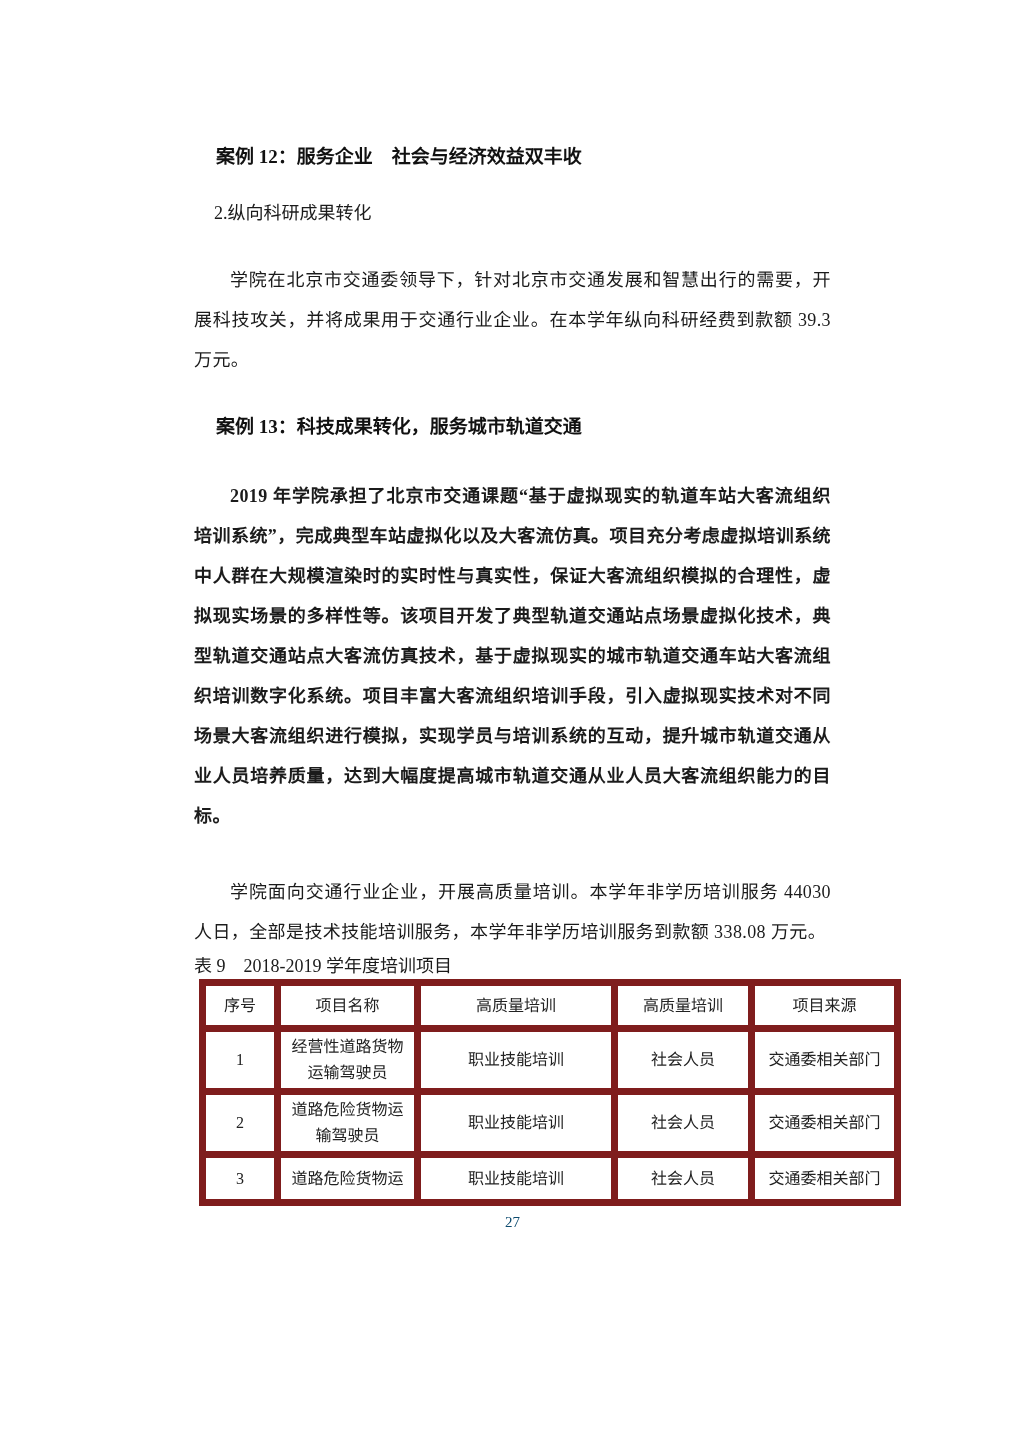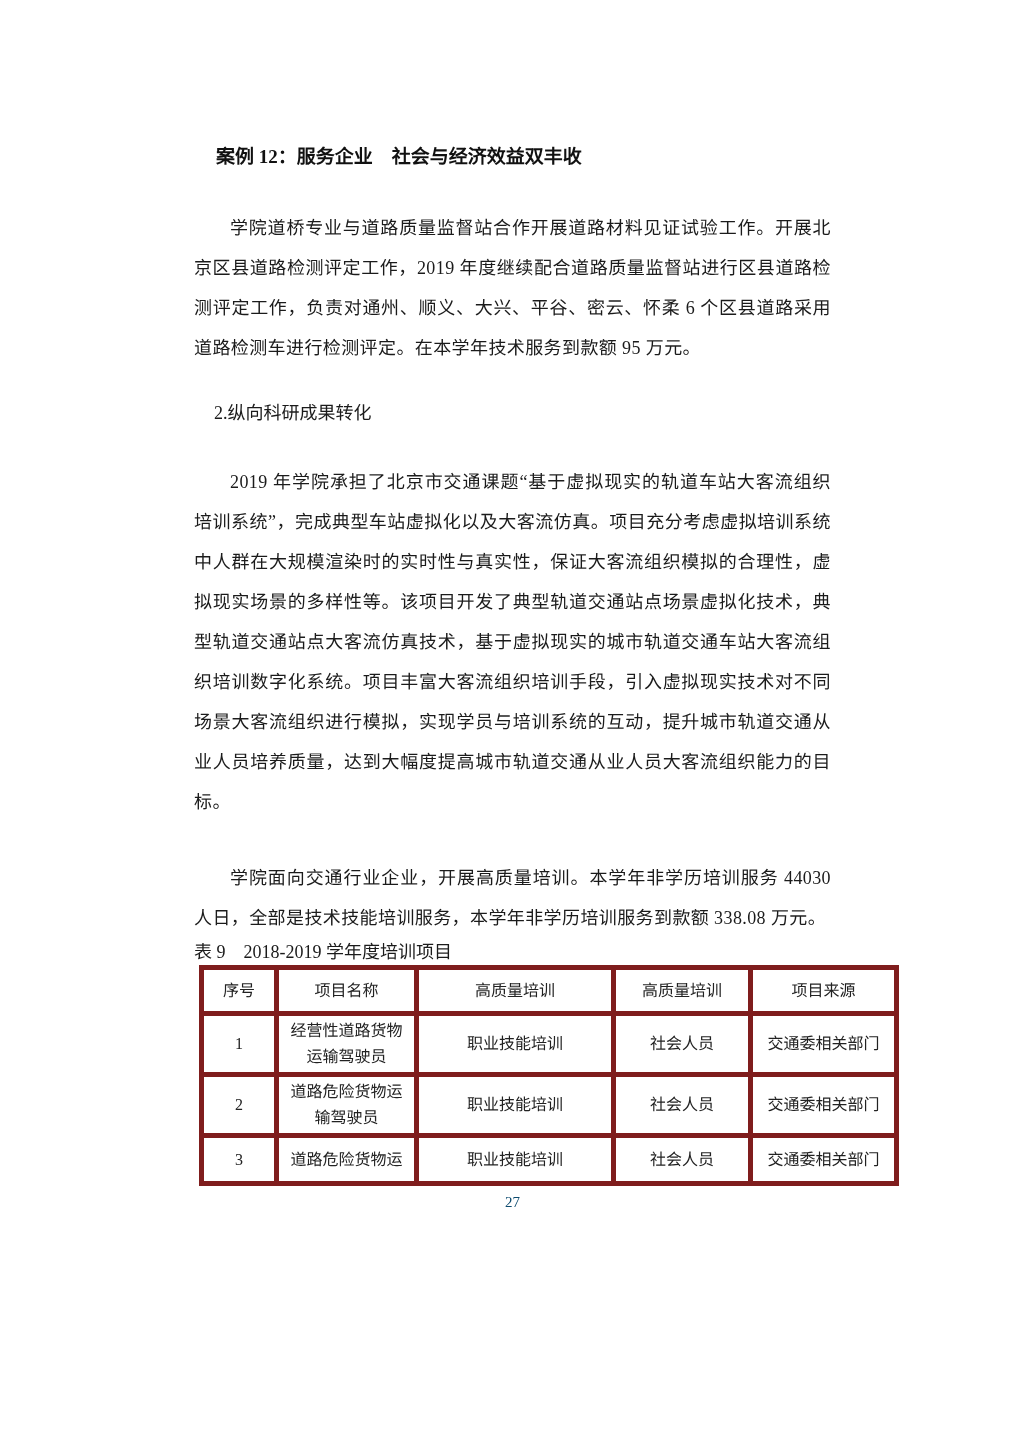--- a/index.html
+++ b/index.html
@@ -37,21 +37,21 @@
   .para {
     font-size: 18px;
     line-height: 40px;
     text-align: justify;
     text-indent: 2em;
     margin: 0;
     letter-spacing: 0.4px;
   }
   .mt-first { margin-top: 40px; }
   .mt-para  { margin-top: 36px; }
-  .mt-para3 { margin-top: 38px; }
+  .mt-para3 { margin-top: 38px; font-weight: bold; }
   .mt-h13   { margin-top: 36px; }
   .mt-h3    { margin-top: 32px; }
   .caption {
     margin-top: 2px;
     text-align: left;
     font-size: 18px;
     line-height: 24px;
     white-space: pre;
   }
   table.train-table {
@@ -62,21 +62,21 @@
     margin-top: 1px;
     font-size: 16px;
   }
   table.train-table col.c1 { width: 75px; }
   table.train-table col.c2 { width: 140px; }
   table.train-table col.c3 { width: 197px; }
   table.train-table col.c4 { width: 137px; }
   table.train-table col.c5 { width: 146px; }
   table.train-table th,
   table.train-table td {
-    border: 5px solid #7f1d1d;
+    border: 7px solid #7f1d1d;
     text-align: center;
     vertical-align: middle;
     font-weight: normal;
     padding: 2px 8px;
     line-height: 26px;
     color: #222222;
     box-sizing: border-box;
   }
   table.train-table thead th { height: 46px; }
   table.train-table tbody td { height: 48px; }
@@ -88,25 +88,26 @@
     color: #0c4a6e;
   }
 </style>
 </head>
 <body>
 
 <div class="page">
 
   <h2 class="h-case">案例 12：服务企业　社会与经济效益双丰收</h2>
 
-  <p class="para mt-first">学院道桥专业与道路质量监督站合作开展道路材料见证试验工作。开展北京区县道路检测评定工作，2019 年度继续配合道路质量监督站进行区县道路检测评定工作，负责对通州、顺义、大兴、平谷、密云、怀柔 6 个区县道路采用道路检测车进行检测评定。在本学年技术服务到款额 95 万元。</p>
 
   <h3 class="h-num">2.纵向科研成果转化</h3>
 
+  <p class="para mt-para">学院在北京市交通委领导下，针对北京市交通发展和智慧出行的需要，开展科技攻关，并将成果用于交通行业企业。在本学年纵向科研经费到款额 39.3 万元。</p>
 
+  <h2 class="h-case mt-h13">案例 13：科技成果转化，服务城市轨道交通</h2>
 
   <p class="para mt-para3">2019 年学院承担了北京市交通课题“基于虚拟现实的轨道车站大客流组织培训系统”，完成典型车站虚拟化以及大客流仿真。项目充分考虑虚拟培训系统中人群在大规模渲染时的实时性与真实性，保证大客流组织模拟的合理性，虚拟现实场景的多样性等。该项目开发了典型轨道交通站点场景虚拟化技术，典型轨道交通站点大客流仿真技术，基于虚拟现实的城市轨道交通车站大客流组织培训数字化系统。项目丰富大客流组织培训手段，引入虚拟现实技术对不同场景大客流组织进行模拟，实现学员与培训系统的互动，提升城市轨道交通从业人员培养质量，达到大幅度提高城市轨道交通从业人员大客流组织能力的目标。</p>
 
 
   <p class="para mt-para">学院面向交通行业企业，开展高质量培训。本学年非学历培训服务 44030 人日，全部是技术技能培训服务，本学年非学历培训服务到款额 338.08 万元。</p>
 
   <div class="caption">表 9　2018-2019 学年度培训项目</div>
 
   <table class="train-table">
     <colgroup>

